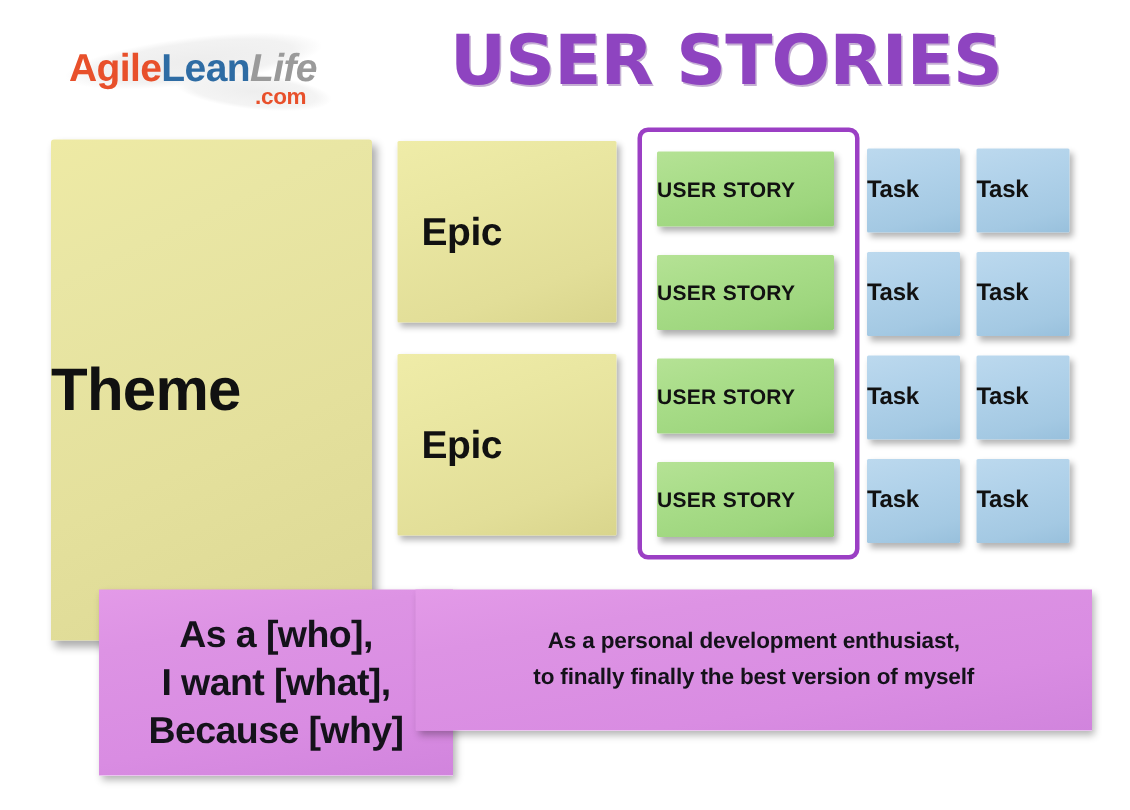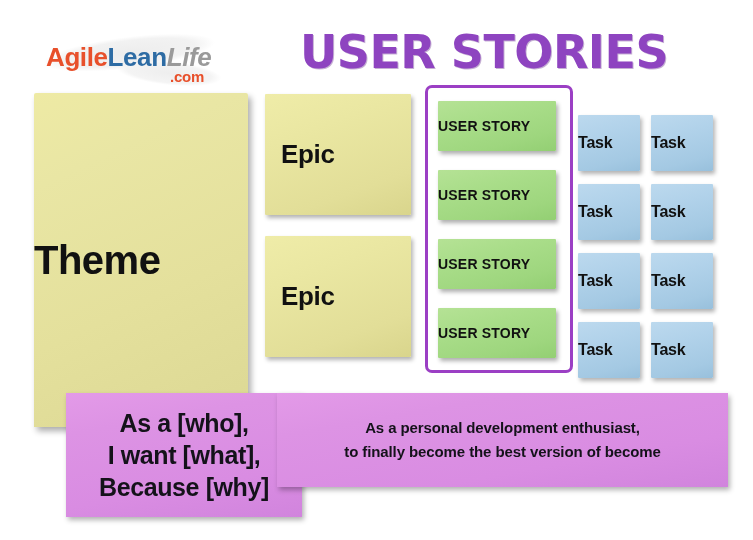--- a/index.html
+++ b/index.html
@@ -13,21 +13,21 @@
     height: 540px;
     position: relative;
     overflow: hidden;
     font-family: "Liberation Sans", sans-serif;
     background: #ffffff;
   }
 
   
   #header {
     position: absolute;
-    left: 0; top: 16px;
+    left: 0; top: 4px;
     width: 674px; height: 84px;
   }
 
   #logo-wrap {
     position: absolute;
     left: 44px; top: 18px;
     width: 200px; height: 56px;
   }
   
   #logo-swoosh {
@@ -135,21 +135,20 @@
     font-size: 14px;
     font-weight: bold;
     letter-spacing: 0.2px;
   }
 
   
   .note-task {
     background: linear-gradient(165deg, #bcd9ee 0%, #b1d2ea 35%, #a4c9e3 78%, #98c0dc 100%);
     border-radius: 1px;
     box-shadow: 2px 3px 4px rgba(0,0,0,0.30);
-    margin-top: 16px;
   }
   .note-task .note-label {
     font-size: 16px;
     font-weight: bold;
     letter-spacing: -0.2px;
   }
 
   
   #story-frame {
     position: absolute;
@@ -275,15 +274,15 @@
   <div class="card-lines">
     <div>As a [who],</div>
     <div>I want [what],</div>
     <div>Because [why]</div>
   </div>
 </div>
 
 <div class="card-purple" id="card-example" style="left:277px; top:393px; width:451px; height:94px;align-items:center;">
   <div class="card-lines">
     <div>As a personal development enthusiast,</div>
-    <div>to finally become the best version of become</div>
+    <div>to finally finally the best version of myself</div>
   </div>
 </div>
 
 </body></html>

